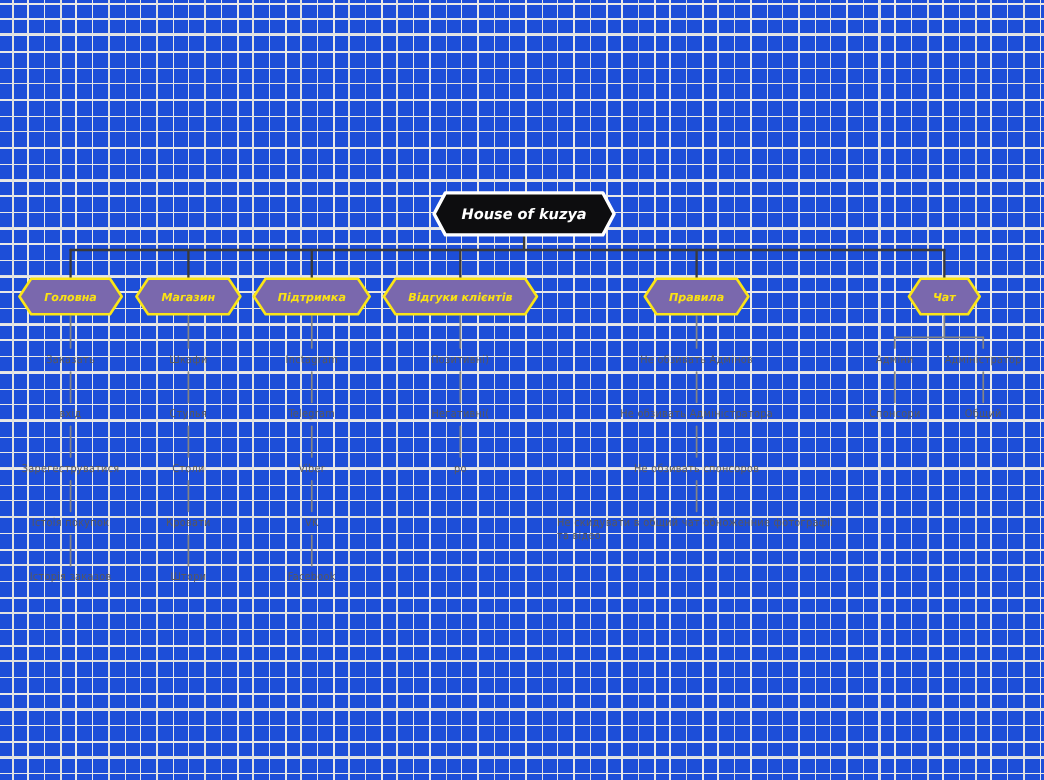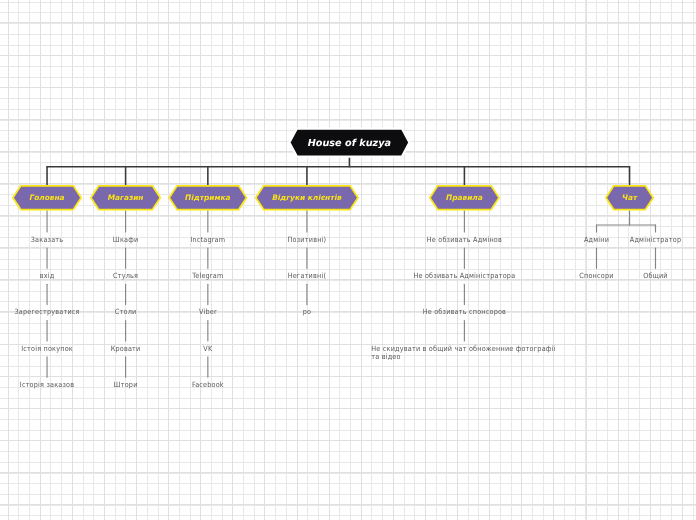--- a/index.html
+++ b/index.html
@@ -3,21 +3,21 @@
 <meta charset="utf-8">
 <title>House of kuzya</title>
 <style>
   html, body { margin:0; padding:0; }
   body {
     width:696px; height:520px; overflow:hidden;
     background:#ececec;
     font-family:"DejaVu Sans", sans-serif;
   }
   #canvas { position:relative; width:696px; height:520px; overflow:hidden;
-             background:#ffffff; }
+             background:#1d4ed8; }
   svg.layer { position:absolute; left:0; top:0; width:696px; height:520px; }
   
   #shapes { transform:translateZ(0); }
   #shapes text { -webkit-font-smoothing:antialiased; text-rendering:geometricPrecision; }
 
   .grid-minor line { stroke:#e8e8e8; stroke-width:1; shape-rendering:crispEdges; }
   .grid-major line { stroke:#e0e0e0; stroke-width:1; shape-rendering:crispEdges; }
 
   .rootshape { fill:#0d0d0f; stroke:#ffffff; stroke-width:2.2; stroke-linejoin:round; }
   .nodeshape { fill:#7a68ad; stroke:#fbe517; stroke-width:1.75; stroke-linejoin:round; }

